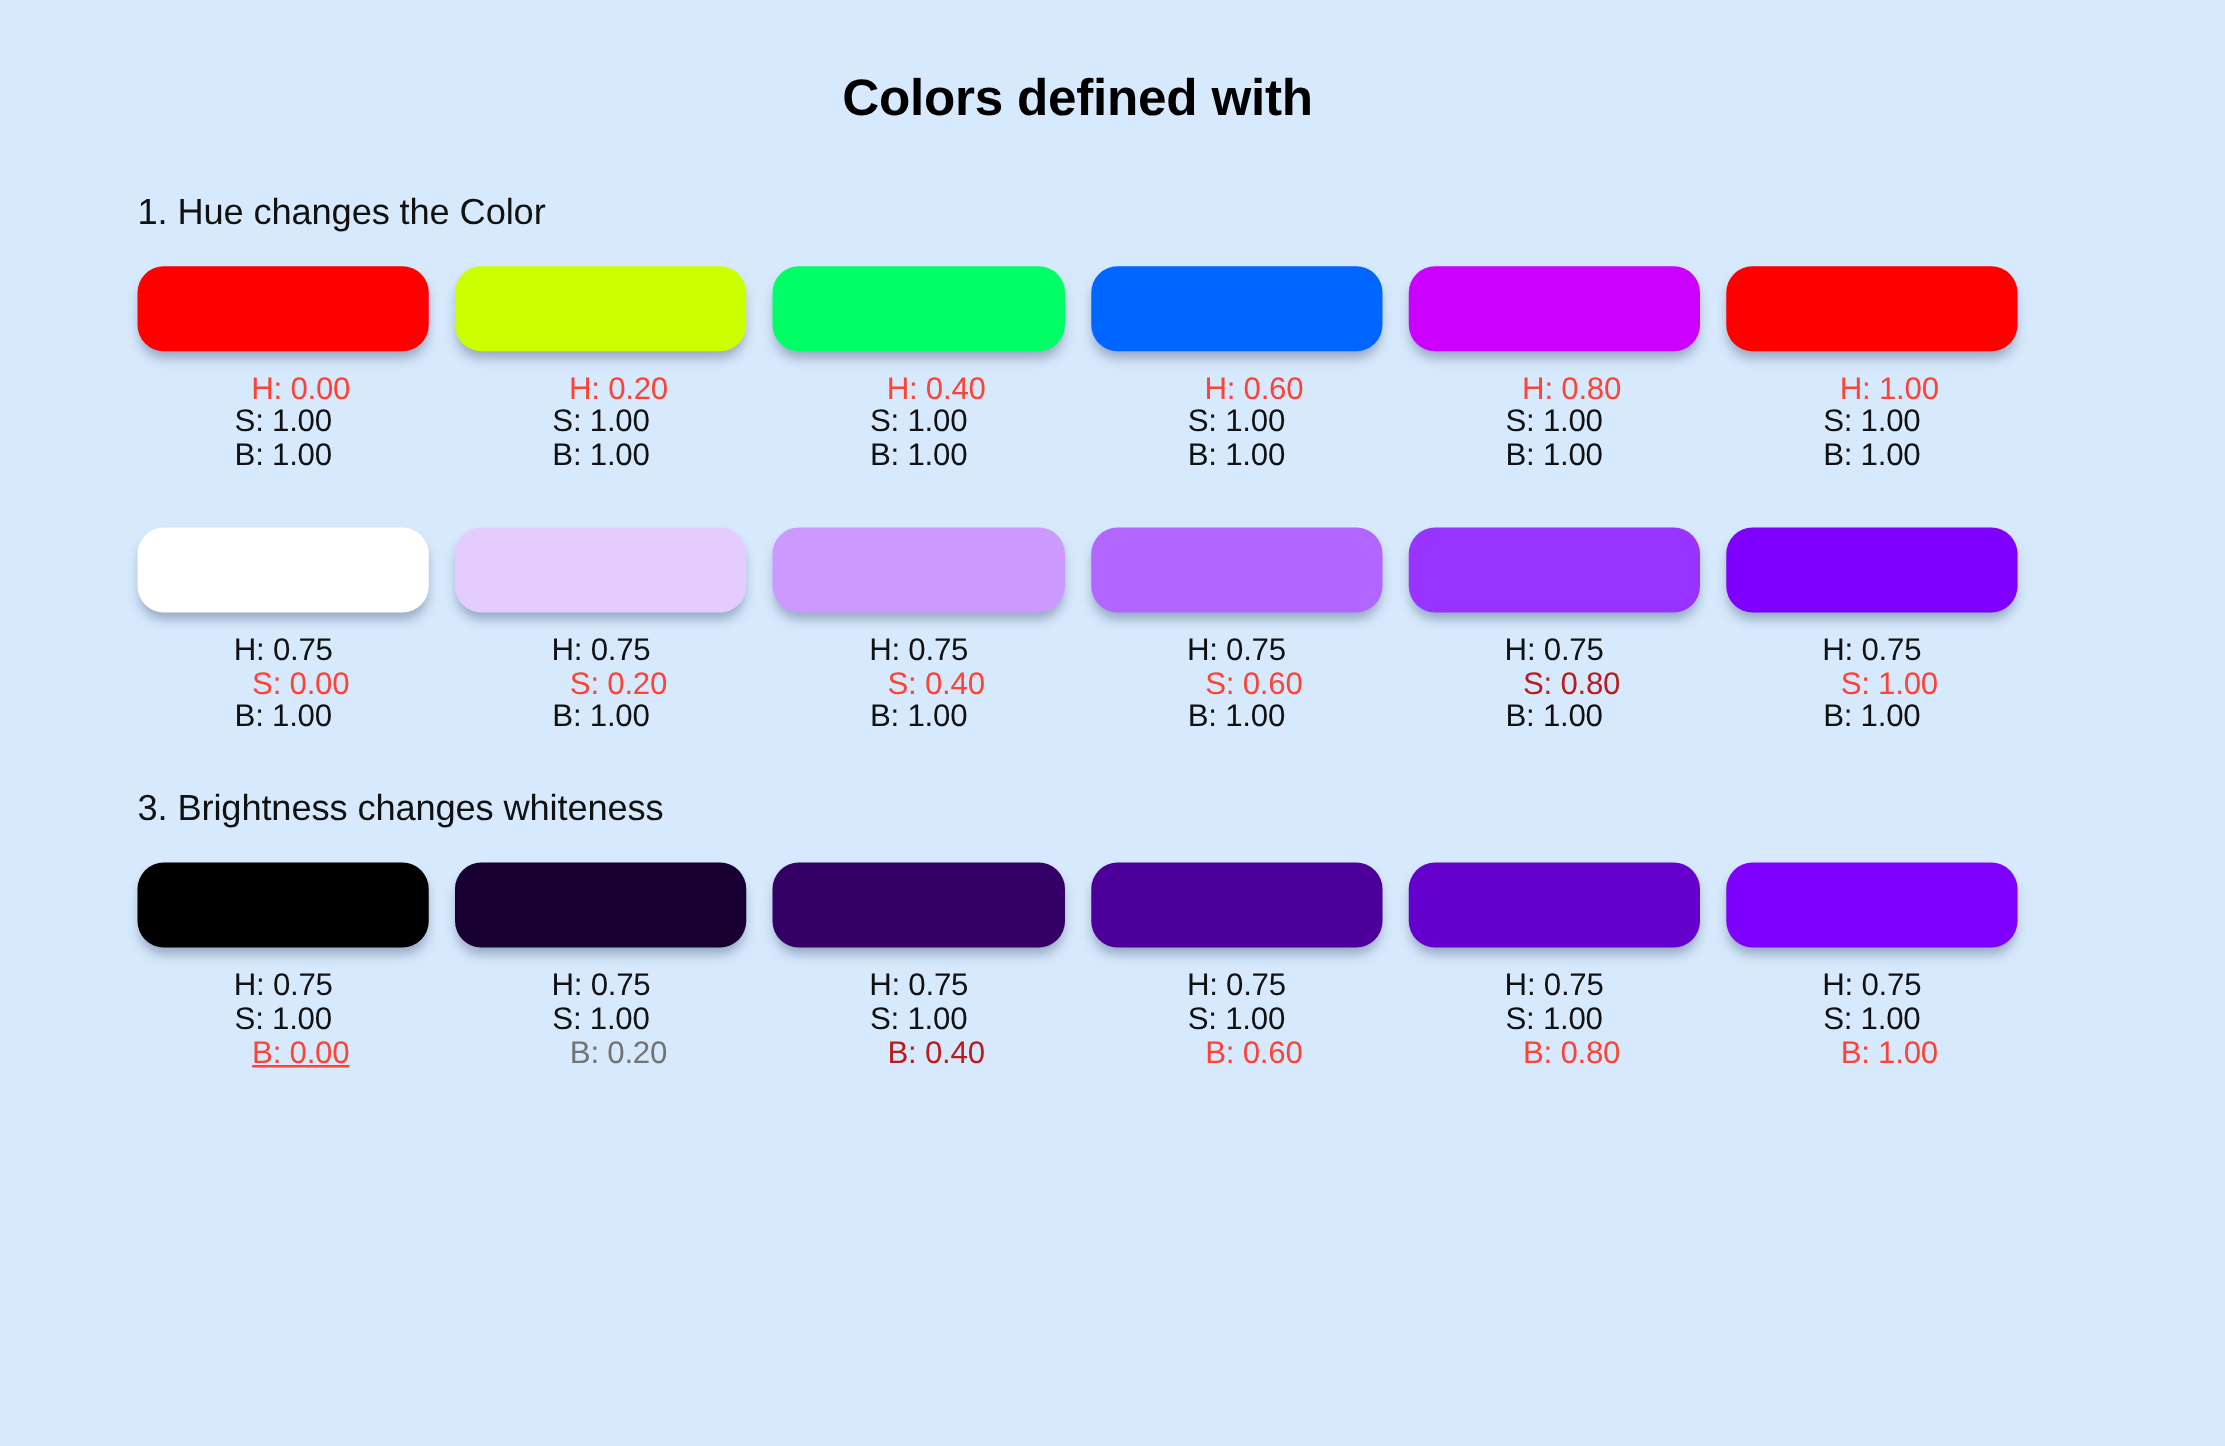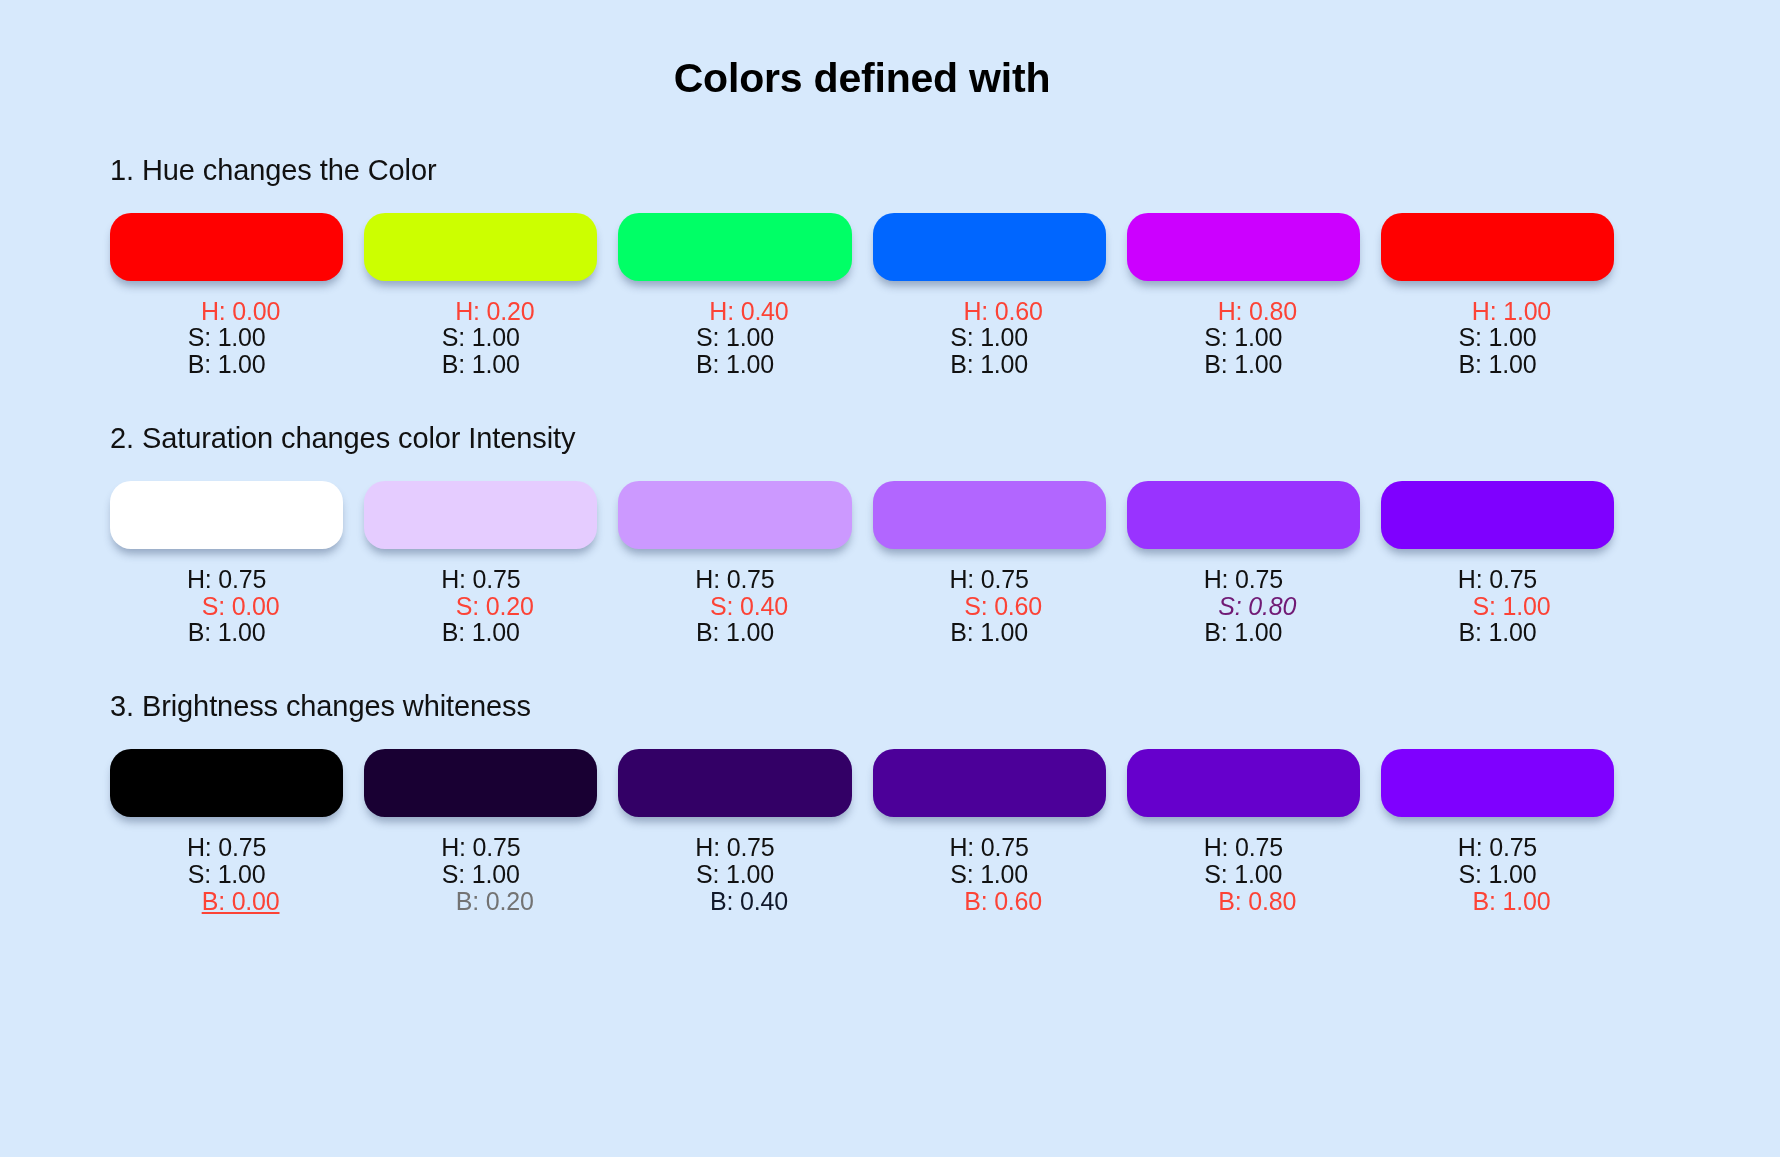--- a/index.html
+++ b/index.html
@@ -143,21 +143,20 @@
             <div class="swatch" style="background: rgb(255, 0, 0);"></div>
             <div class="labels">
               <span class="lbl hl" style="color: rgb(252, 67, 54);">H: 1.00</span>
               <span class="lbl">S: 1.00</span>
               <span class="lbl">B: 1.00</span>
             </div>
           </div>
         </div>
       </div>
       <div class="section">
-        <div class="section-title">2. Saturation changes color Intensity</div>
         <div class="swatch-row">
           <div class="swatch-cell">
             <div class="swatch" style="background: rgb(255, 255, 255);"></div>
             <div class="labels">
               <span class="lbl">H: 0.75</span>
               <span class="lbl hl" style="color: rgb(252, 67, 54);">S: 0.00</span>
               <span class="lbl">B: 1.00</span>
             </div>
           </div>
           <div class="swatch-cell">
@@ -181,21 +180,21 @@
             <div class="labels">
               <span class="lbl">H: 0.75</span>
               <span class="lbl hl" style="color: rgb(252, 67, 54);">S: 0.60</span>
               <span class="lbl">B: 1.00</span>
             </div>
           </div>
           <div class="swatch-cell">
             <div class="swatch" style="background: rgb(153, 51, 255);"></div>
             <div class="labels">
               <span class="lbl">H: 0.75</span>
-              <span class="lbl hl" style="color: #701a75; font-style: italic;">S: 0.80</span>
+              <span class="lbl hl" style="color: #b91c1c;">S: 0.80</span>
               <span class="lbl">B: 1.00</span>
             </div>
           </div>
           <div class="swatch-cell">
             <div class="swatch" style="background: rgb(127, 0, 255);"></div>
             <div class="labels">
               <span class="lbl">H: 0.75</span>
               <span class="lbl hl" style="color: rgb(252, 67, 54);">S: 1.00</span>
               <span class="lbl">B: 1.00</span>
             </div>
@@ -219,21 +218,21 @@
               <span class="lbl">H: 0.75</span>
               <span class="lbl">S: 1.00</span>
               <span class="lbl hl" style="color: #737373;">B: 0.20</span>
             </div>
           </div>
           <div class="swatch-cell">
             <div class="swatch" style="background: rgb(51, 0, 102);"></div>
             <div class="labels">
               <span class="lbl">H: 0.75</span>
               <span class="lbl">S: 1.00</span>
-              <span class="lbl hl" style="color: #0f172a;">B: 0.40</span>
+              <span class="lbl hl" style="color: #b91c1c;">B: 0.40</span>
             </div>
           </div>
           <div class="swatch-cell">
             <div class="swatch" style="background: rgb(76, 0, 153);"></div>
             <div class="labels">
               <span class="lbl">H: 0.75</span>
               <span class="lbl">S: 1.00</span>
               <span class="lbl hl" style="color: rgb(252, 67, 54);">B: 0.60</span>
             </div>
           </div>

